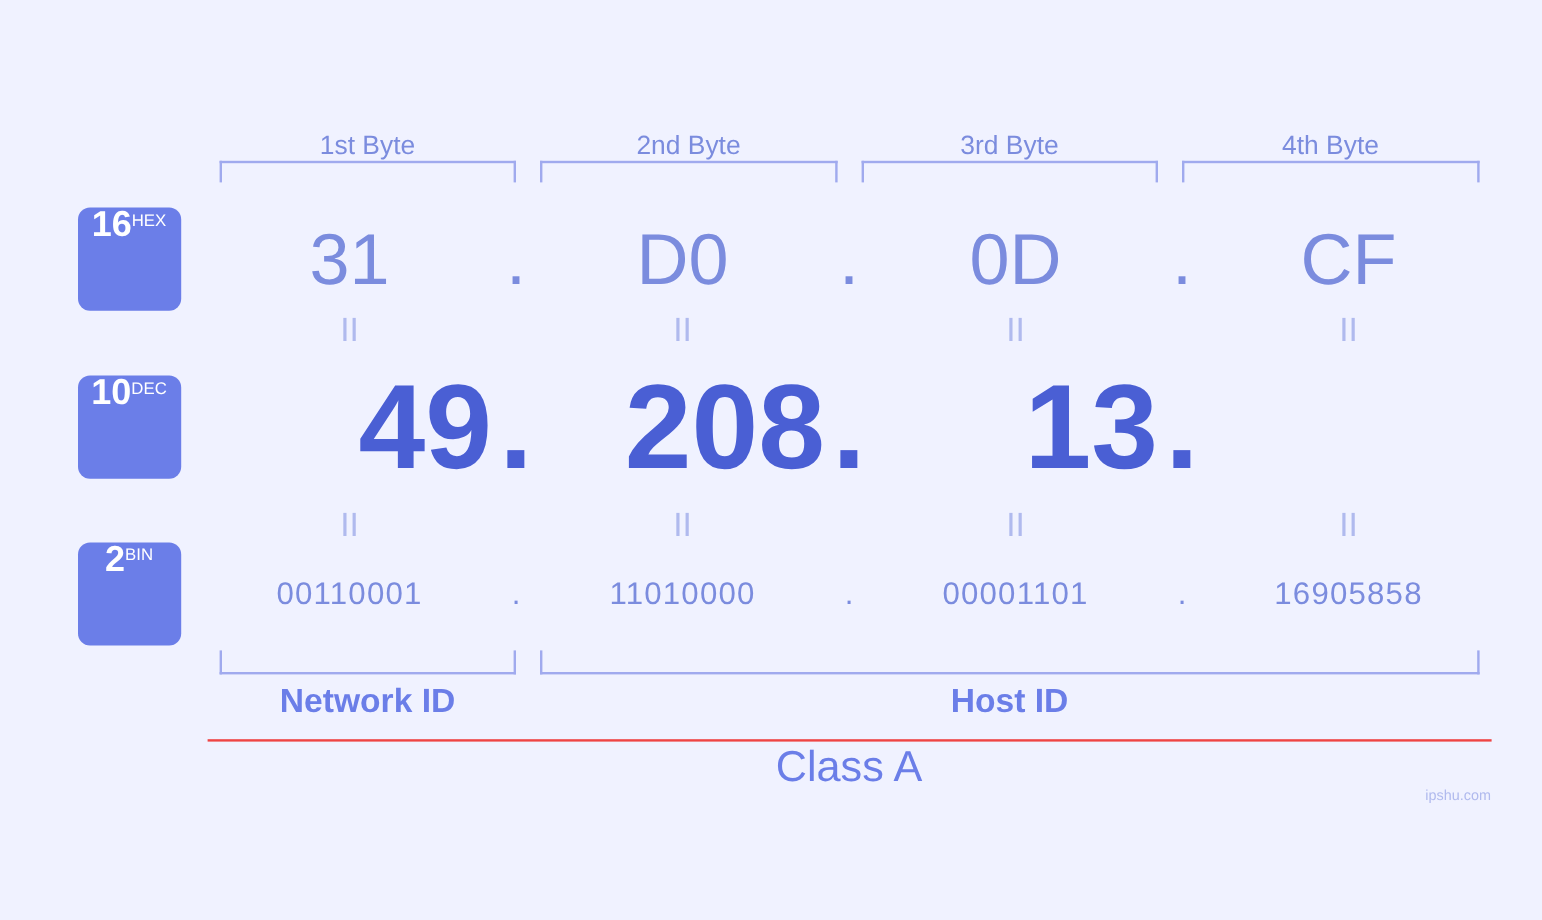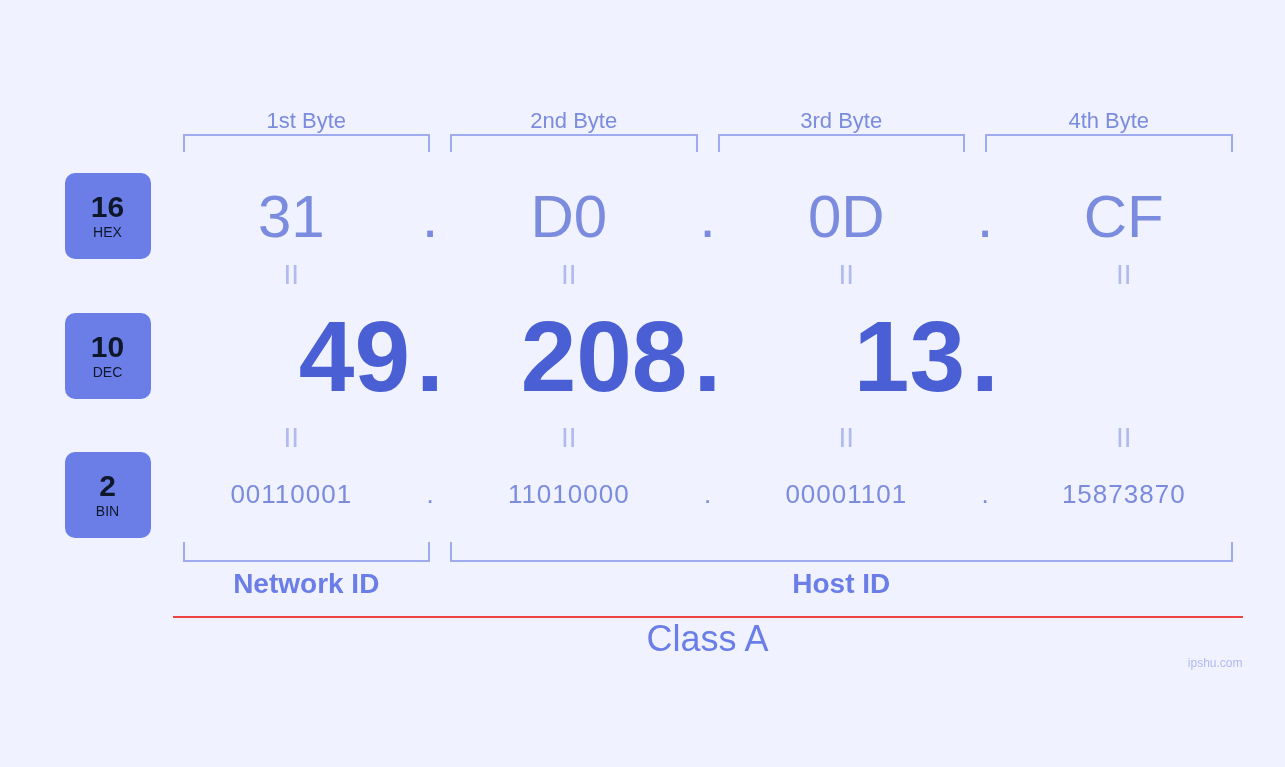--- a/index.html
+++ b/index.html
@@ -50,24 +50,24 @@
       align-items: center;
     }
 
     
     .badge {
       width: 86px;
       height: 86px;
       border-radius: 10px;
       background: #6b7ee8;
       display: flex;
-      flex-direction: column;
-      align-items: center;
+      flex-direction: row;
+      align-items: flex-start;
       justify-content: center;
-      color: #0f172a;
+      color: #ffffff;
     }
 
     .badge-num {
       font-size: 30px;
       font-weight: 600;
       line-height: 1;
     }
 
     .badge-label {
       font-size: 14px;
@@ -284,21 +284,21 @@
         <span class="badge-num">2</span>
         <span class="badge-label">BIN</span>
       </div>
     </div>
     <div class="val-bin">00110001</div>
     <div class="dot-bin">.</div>
     <div class="val-bin">11010000</div>
     <div class="dot-bin">.</div>
     <div class="val-bin">00001101</div>
     <div class="dot-bin">.</div>
-    <div class="val-bin">15873870</div>
+    <div class="val-bin">16905858</div>
   </div>
 
   <div class="bottom-brackets" style="margin-top:4px;">
     <div></div>
 
     <div style="margin:0 10px;position:relative;height:20px;">
       <div style="position:absolute;left:0;right:0;bottom:0;height:2px;background:#a0aaee;"></div>
       <div style="position:absolute;left:0;top:0;bottom:0;width:2px;background:#a0aaee;"></div>
       <div style="position:absolute;right:0;top:0;bottom:0;width:2px;background:#a0aaee;"></div>
     </div>

